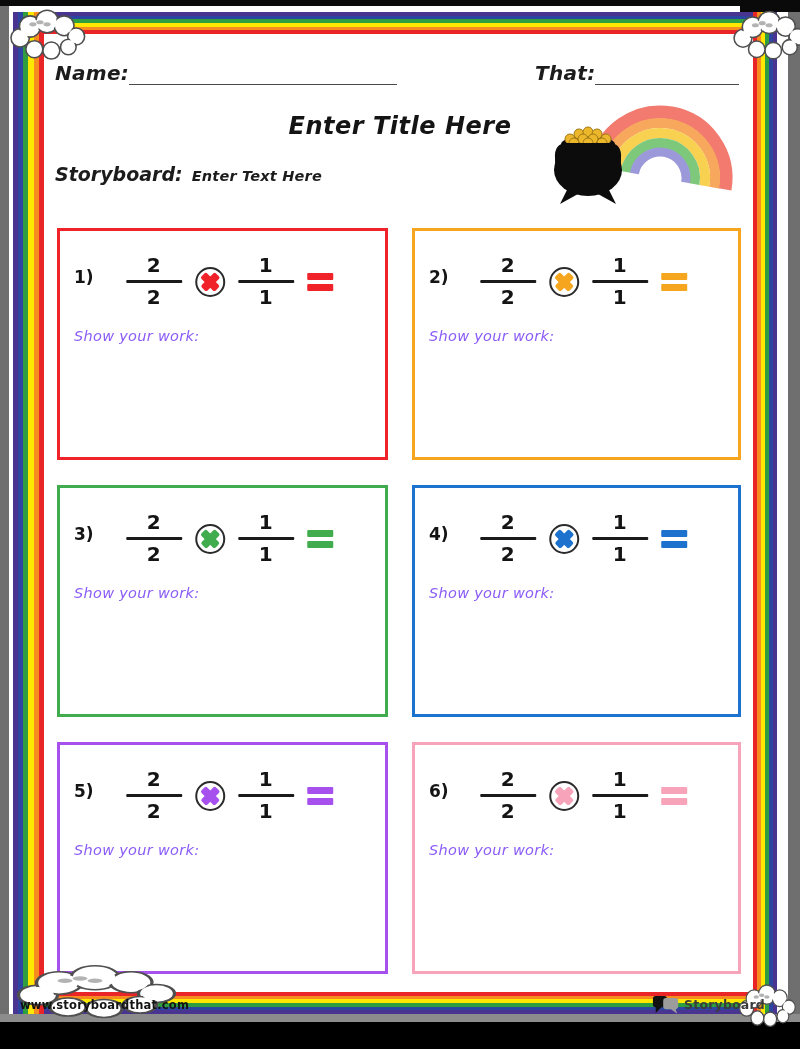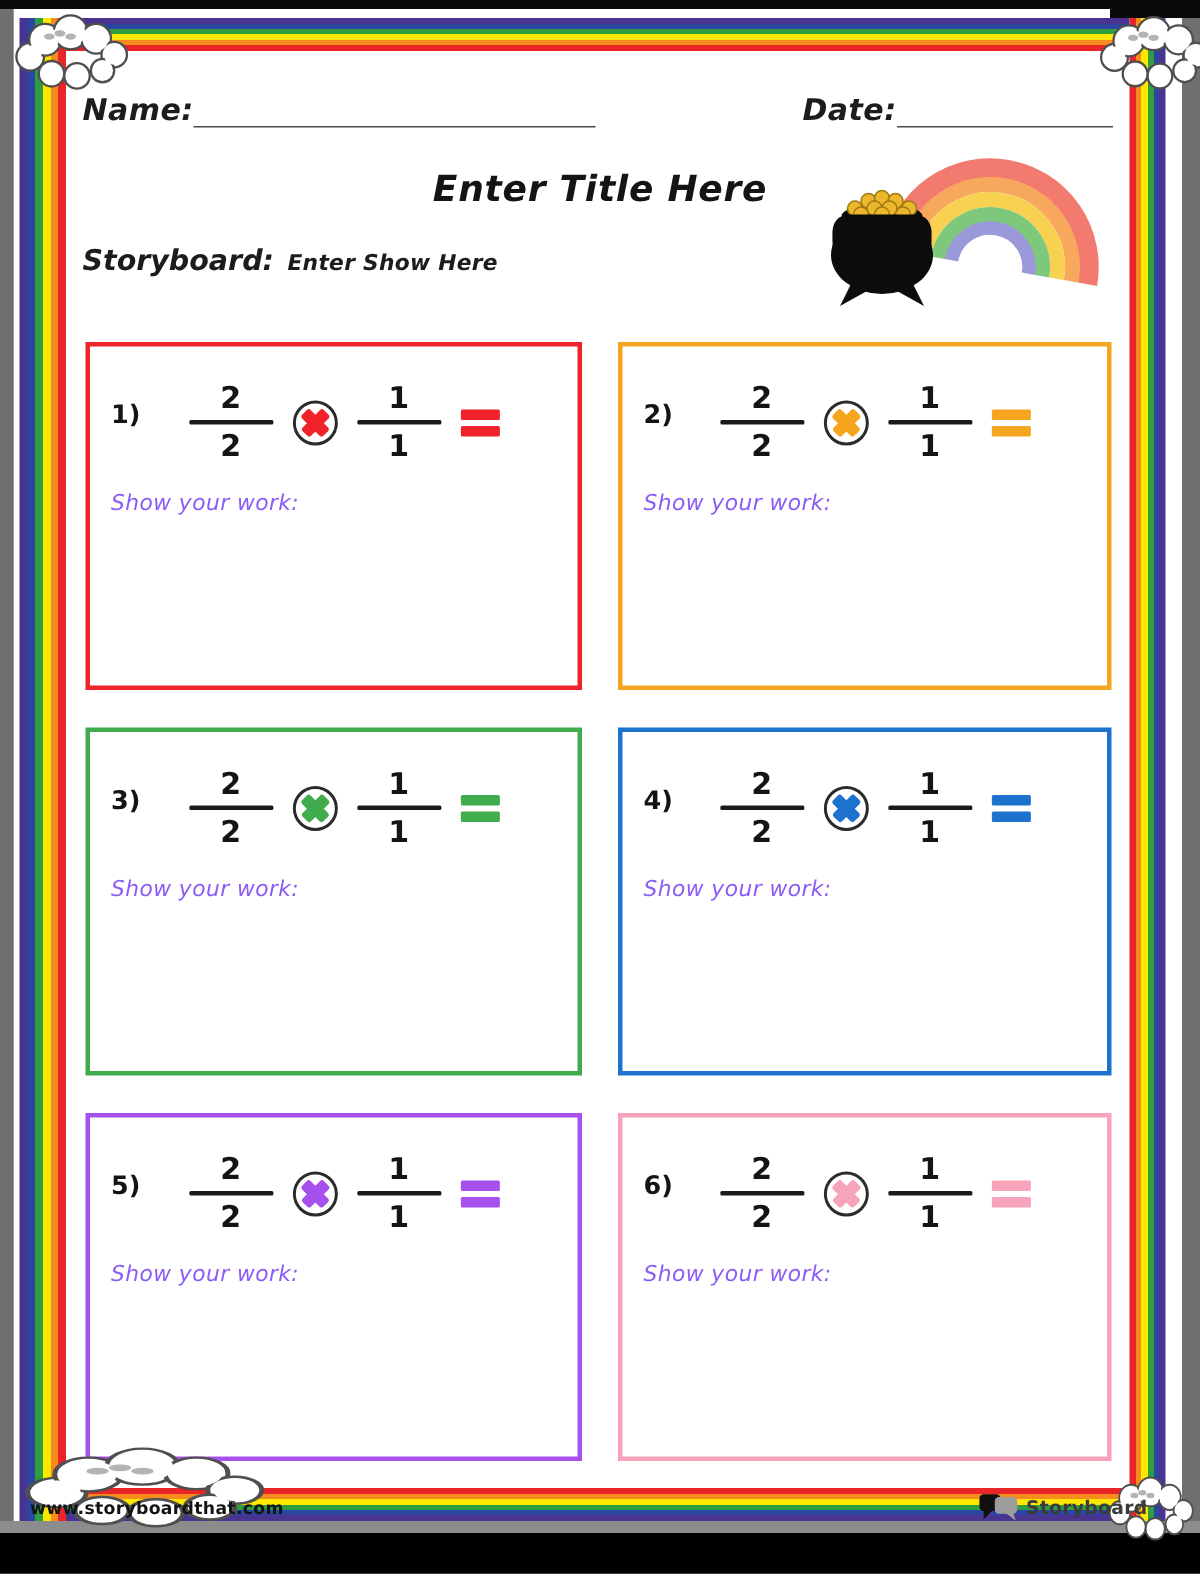--- a/index.html
+++ b/index.html
@@ -122,27 +122,27 @@
   <svg viewBox="0 0 120 80" preserveAspectRatio="none">
       <use href="#cloud-shape"></use>
     </svg>
 </div>
 
 <div class="abs name-row z10">
   <span class="field-label">Name:</span>
   <span class="write-line name-line"></span>
 </div>
 <div class="abs date-row z10">
-  <span class="field-label">Date:</span>
+  <span class="field-label">That:</span>
   <span class="write-line date-line"></span>
 </div>
 <div class="abs title z10">Enter Title Here</div>
 <div class="abs directions z10">
   <span class="dir-label">Storyboard:</span>
-  <span class="dir-text">Enter Show Here</span>
+  <span class="dir-text">Enter Text Here</span>
 </div>
 
 <div class="abs illustration z10">
   <svg viewBox="0 0 196 118">
     <g transform="rotate(10 112 90)" fill="none" stroke-linecap="butt">
       <path d="M46,90 A66,66 0 0 1 178,90" stroke-width="13" stroke="#F27A6E"></path>
       <path d="M57,90 A55,55 0 0 1 167,90" stroke-width="10" stroke="#F8A85C"></path>
       <path d="M67,90 A45,45 0 0 1 157,90" stroke-width="10" stroke="#F7D14F"></path>
       <path d="M77,90 A35,35 0 0 1 147,90" stroke-width="10" stroke="#7EC87B"></path>
       <path d="M86,90 A26,26 0 0 1 138,90" stroke-width="9" stroke="#9B99D9"></path>

